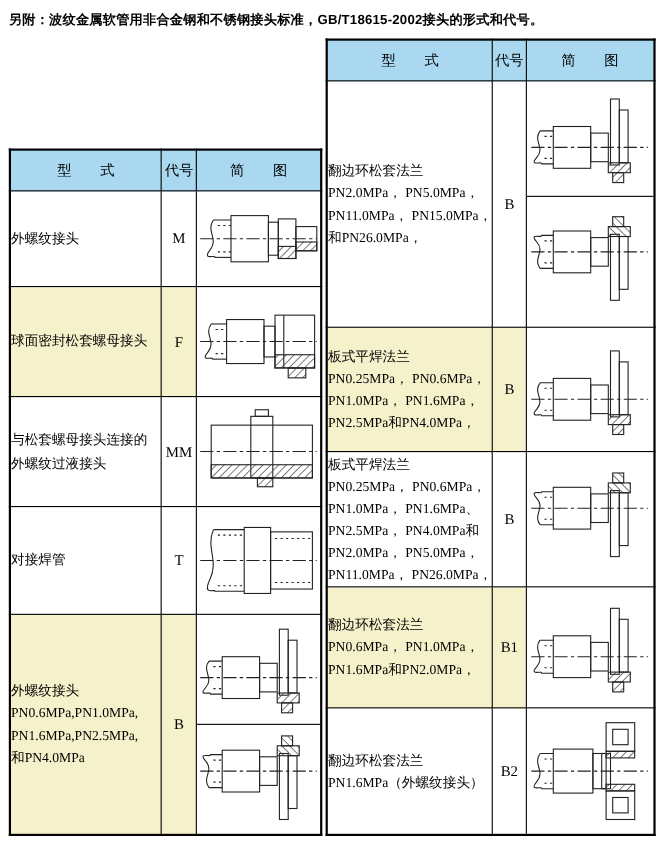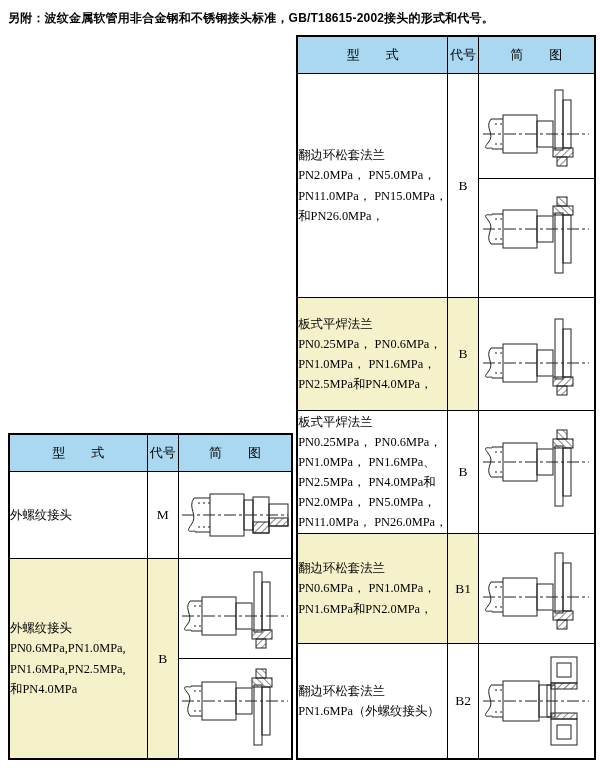--- a/index.html
+++ b/index.html
@@ -66,20 +66,85 @@
                   <rect x="73" y="25" width="16" height="36" fill="none" stroke="#222" stroke-width="1"></rect>
                   <rect x="89" y="32" width="19" height="22" fill="none" stroke="#222" stroke-width="1"></rect>
                   <rect x="73" y="50" width="16" height="11" fill="url(#hatch)" stroke="#222" stroke-width="1"></rect>
                   <rect x="89" y="46" width="19" height="8" fill="url(#hatch)" stroke="#222" stroke-width="1"></rect>
                 </svg>
               </div>
             </td>
           </tr>
           <tr>
             <td class="type hl">
+              <div class="tline">球面密封松套螺母接头</div>
+            </td>
+            <td class="code hl">F</td>
+            <td class="dia">
+              <div class="diag" style="height: 99px;">
+                <svg width="110" height="99" viewBox="0 0 110 99">
+                  <line x1="2" y1="49.5" x2="108" y2="49.5" stroke="#222" stroke-width="1" stroke-dasharray="12 3 3 3"></line>
+                  <line x1="12" y1="33.5" x2="26" y2="33.5" stroke="#222" stroke-width="1"></line>
+                  <line x1="13" y1="65.5" x2="26" y2="65.5" stroke="#222" stroke-width="1"></line>
+                  <path d="M12,33.5 C5,43.1 17,49.5 9,59.1 S15,62.5 13,65.5" fill="none" stroke="#222" stroke-width="1"></path>
+                  <line x1="16" y1="38.5" x2="26" y2="38.5" stroke="#222" stroke-width="1" stroke-dasharray="2 3"></line>
+                  <line x1="16" y1="60.5" x2="26" y2="60.5" stroke="#222" stroke-width="1" stroke-dasharray="2 3"></line>
+                  <rect x="26" y="29.5" width="34" height="40" fill="none" stroke="#222" stroke-width="1"></rect>
+                  <rect x="60" y="35.5" width="10" height="28" fill="none" stroke="#222" stroke-width="1"></rect>
+                  <rect x="70" y="25.5" width="36" height="48" fill="none" stroke="#222" stroke-width="1"></rect>
+                  <line x1="78" y1="25.5" x2="78" y2="73.5" stroke="#222" stroke-width="1"></line>
+                  <rect x="70" y="61.5" width="36" height="12" fill="url(#hatch)" stroke="#222" stroke-width="1"></rect>
+                  <rect x="82" y="73.5" width="16" height="9" fill="url(#hatch)" stroke="#222" stroke-width="1"></rect>
+                </svg>
+              </div>
+            </td>
+          </tr>
+          <tr>
+            <td class="type">
+              <div class="tline">与松套螺母接头连接的</div>
+              <div class="tline">外螺纹过液接头</div>
+            </td>
+            <td class="code">MM</td>
+            <td class="dia">
+              <div class="diag" style="height: 99px;">
+                <svg width="110" height="99" viewBox="0 0 110 99">
+                  <line x1="2" y1="49.5" x2="108" y2="49.5" stroke="#222" stroke-width="1" stroke-dasharray="12 3 3 3"></line>
+                  <rect x="12" y="25.5" width="92" height="48" fill="none" stroke="#222" stroke-width="1"></rect>
+                  <rect x="48" y="17.5" width="20" height="56" fill="none" stroke="#222" stroke-width="1"></rect>
+                  <rect x="52" y="11.5" width="12" height="6" fill="none" stroke="#222" stroke-width="1"></rect>
+                  <rect x="12" y="61.5" width="92" height="12" fill="url(#hatch)" stroke="#222" stroke-width="1"></rect>
+                  <rect x="54" y="73.5" width="14" height="8" fill="url(#hatch)" stroke="#222" stroke-width="1"></rect>
+                </svg>
+              </div>
+            </td>
+          </tr>
+          <tr>
+            <td class="type">
+              <div class="tline">对接焊管</div>
+            </td>
+            <td class="code">T</td>
+            <td class="dia">
+              <div class="diag" style="height: 97px;">
+                <svg width="110" height="97" viewBox="0 0 110 97">
+                  <line x1="2" y1="48.5" x2="108" y2="48.5" stroke="#222" stroke-width="1" stroke-dasharray="12 3 3 3"></line>
+                  <line x1="14" y1="20.5" x2="42" y2="20.5" stroke="#222" stroke-width="1"></line>
+                  <line x1="15" y1="76.5" x2="42" y2="76.5" stroke="#222" stroke-width="1"></line>
+                  <path d="M14,20.5 C7,37.3 19,48.5 11,65.3 S17,73.5 15,76.5" fill="none" stroke="#222" stroke-width="1"></path>
+                  <line x1="18" y1="25.5" x2="42" y2="25.5" stroke="#222" stroke-width="1" stroke-dasharray="2 3"></line>
+                  <line x1="18" y1="71.5" x2="42" y2="71.5" stroke="#222" stroke-width="1" stroke-dasharray="2 3"></line>
+                  <rect x="42" y="18.5" width="24" height="60" fill="none" stroke="#222" stroke-width="1"></rect>
+                  <rect x="66" y="22.5" width="38" height="52" fill="none" stroke="#222" stroke-width="1"></rect>
+                  <line x1="70" y1="28.5" x2="102" y2="28.5" stroke="#222" stroke-width="1" stroke-dasharray="2 3"></line>
+                  <line x1="70" y1="68.5" x2="102" y2="68.5" stroke="#222" stroke-width="1" stroke-dasharray="2 3"></line>
+                </svg>
+              </div>
+            </td>
+          </tr>
+          <tr>
+            <td class="type hl">
               <div class="tline">外螺纹接头</div>
               <div class="tline">PN0.6MPa,PN1.0MPa,</div>
               <div class="tline">PN1.6MPa,PN2.5MPa,</div>
               <div class="tline">和PN4.0MPa</div>
             </td>
             <td class="code hl">B</td>
             <td class="dia">
               <div class="diag" style="height: 99px;">
                 <svg width="110" height="99" viewBox="0 0 110 99">
                   <line x1="2" y1="57" x2="108" y2="57" stroke="#222" stroke-width="1" stroke-dasharray="12 3 3 3"></line>

